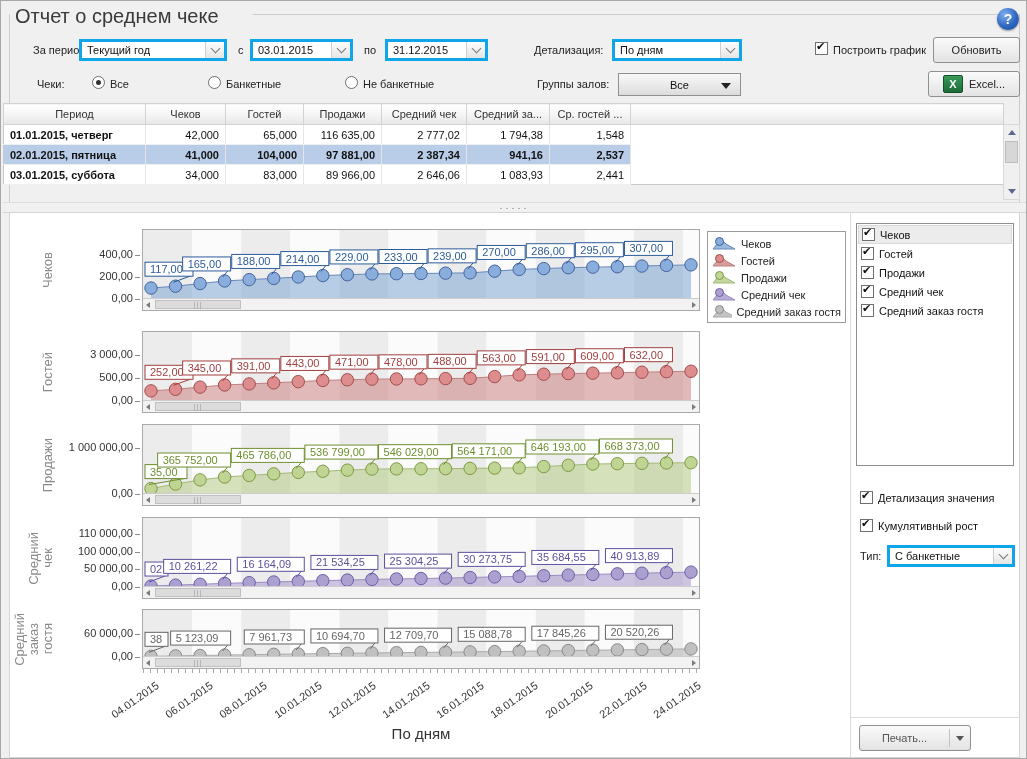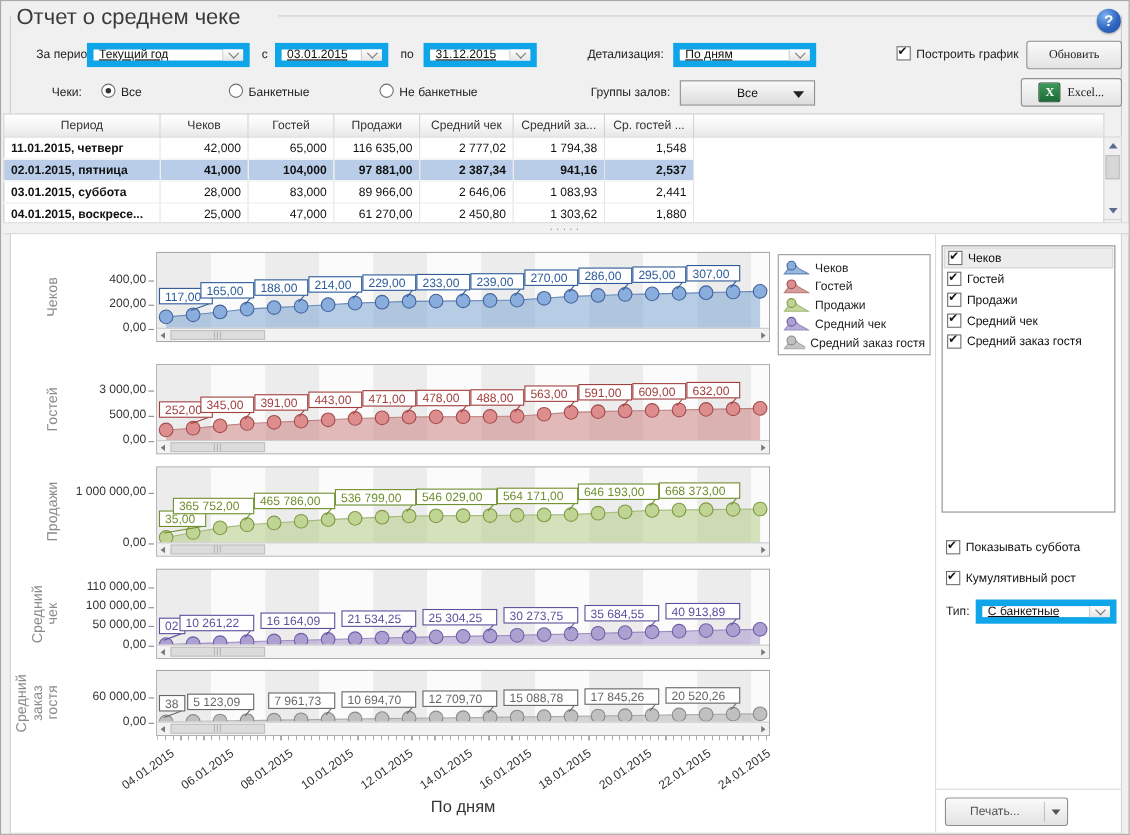--- a/index.html
+++ b/index.html
@@ -6,28 +6,28 @@
   body{font-family:"Liberation Sans", sans-serif; background:#e4e4e4;}
   .app{position:relative;width:1027px;height:759px;background:#f0f0f0;border:1px solid #a8a8a8;box-sizing:border-box;overflow:hidden;}
   .gframe{position:absolute;left:8px;top:13px;width:1009px;height:742px;border:1px solid #ccc;border-top:none;pointer-events:none;}
   .gtop{position:absolute;left:252px;top:13px;width:765px;height:1px;background:#ccc;}
   .title{position:absolute;left:14px;top:4px;font-size:20px;color:#3a3a3a;}
   .help{position:absolute;left:996px;top:7px;width:22px;height:22px;border-radius:50%;
         background:radial-gradient(circle at 35% 30%,#7fb0ef,#2f67c0 55%,#1c4d9e);
         color:#fff;font-weight:bold;font-size:14px;display:flex;align-items:center;justify-content:center;
         box-shadow:0 1px 2px rgba(0,0,0,.35);}
   .lbl{position:absolute;font-size:11px;color:#222;white-space:nowrap;}
-  .combo{position:absolute;height:22px;border:6px solid #0ea5e9;background:#fff;font-size:11px;color:#111;
-         display:flex;align-items:center;box-sizing:border-box;text-decoration:underline;}
+  .combo{position:absolute;height:22px;border:3px solid #0ea5e9;background:#fff;font-size:11px;color:#111;
+         display:flex;align-items:center;box-sizing:border-box;}
   .combo .val{padding-left:5px;white-space:nowrap;overflow:hidden;}
   .combo .cbtn{margin-left:auto;width:18px;align-self:stretch;border-left:1px solid #cfcfcf;
          background:linear-gradient(#fdfdfd,#e5e5e5);display:flex;align-items:center;justify-content:center;}
   .chev{width:6px;height:6px;border-right:1.6px solid #7a7a7a;border-bottom:1.6px solid #7a7a7a;transform:rotate(45deg);margin-top:-3px;}
   .btn3d{position:absolute;border:1px solid #8f8f8f;border-radius:3px;background:linear-gradient(#fafafa,#e3e3e3);
-         font-size:11px;color:#222;display:flex;align-items:center;justify-content:center;box-sizing:border-box;gap:6px;font-family:Liberation Serif, serif;}
+         font-size:11px;color:#222;display:flex;align-items:center;justify-content:center;box-sizing:border-box;gap:6px;}
   .cb{width:13px;height:13px;border:1px solid #6f6f6f;background:#fff;position:relative;box-sizing:border-box;flex:0 0 auto;}
   .cb.on::after{content:"\2714";position:absolute;left:0px;top:-3px;font-size:11px;color:#111;}
   .rad{width:13px;height:13px;border:1px solid #6f6f6f;border-radius:50%;background:#fff;position:absolute;box-sizing:border-box;}
   .rad.on::after{content:"";position:absolute;inset:3px;background:#333;border-radius:50%;}
   .dropbtn{position:absolute;border:1px solid #8f8f8f;background:linear-gradient(#f9f9f9,#dcdcdc);
            font-size:11px;color:#111;display:flex;align-items:center;justify-content:center;box-sizing:border-box;}
   .dropbtn .tri{position:absolute;right:9px;top:9px;width:0;height:0;border-left:5px solid transparent;border-right:5px solid transparent;border-top:6px solid #222;}
   .xlicon{width:18px;height:16px;border-radius:2px;background:linear-gradient(#3a9a58,#1d6b38);color:#fff;font-weight:bold;
           font-size:11px;display:flex;align-items:center;justify-content:center;border:1px solid #145028;}
   .xlicon::after{content:"X";}
@@ -120,21 +120,21 @@
     <span class="cbtn">
         <span class="chev"></span>
       </span>
   </div>
   <span class="cb on" style="position:absolute;left:814px;top:41px;"></span>
   <div class="lbl" style="left:832px;top:43px;">Построить график</div>
   <div class="btn3d" style="left:932px;top:36px;width:87px;height:26px;">
     <span>Обновить</span>
   </div>
 
-  <div class="lbl" style="left:46px;top:77px;">Чеки:</div>
+  <div class="lbl" style="left:36px;top:77px;">Чеки:</div>
   <span class="rad on" style="left:91px;top:75px;"></span>
   <div class="lbl" style="left:109px;top:77px;">Все</div>
   <span class="rad" style="left:207px;top:75px;"></span>
   <div class="lbl" style="left:225px;top:77px;">Банкетные</div>
   <span class="rad" style="left:344px;top:75px;"></span>
   <div class="lbl" style="left:362px;top:77px;">Не банкетные</div>
   <div class="lbl" style="left:536px;top:77px;">Группы залов:</div>
   <div class="dropbtn" style="left:617px;top:72px;width:123px;height:23px;">
     <span>Все</span>
     <span class="tri"></span>
@@ -162,57 +162,47 @@
           <th>Гостей</th>
           <th>Продажи</th>
           <th>Средний чек</th>
           <th>Средний за...</th>
           <th>Ср. гостей ...</th>
           <th></th>
         </tr>
       </thead>
     <tbody id="tbody">
         <tr>
-          <td class="c0">11.01.2015, четверг</td>
+          <td class="c0">01.01.2015, четверг</td>
           <td class="num">42,000</td>
           <td class="num">65,000</td>
           <td class="num">116 635,00</td>
           <td class="num">2 777,02</td>
           <td class="num">1 794,38</td>
           <td class="num">1,548</td>
           <td class="fill"></td>
         </tr>
         <tr class="sel">
           <td class="c0">02.01.2015, пятница</td>
           <td class="num">41,000</td>
           <td class="num">104,000</td>
           <td class="num">97 881,00</td>
           <td class="num">2 387,34</td>
           <td class="num">941,16</td>
           <td class="num">2,537</td>
           <td class="fill"></td>
         </tr>
         <tr>
           <td class="c0">03.01.2015, суббота</td>
-          <td class="num">28,000</td>
+          <td class="num">34,000</td>
           <td class="num">83,000</td>
           <td class="num">89 966,00</td>
           <td class="num">2 646,06</td>
           <td class="num">1 083,93</td>
           <td class="num">2,441</td>
-          <td class="fill"></td>
-        </tr>
-        <tr>
-          <td class="c0">04.01.2015, воскресе...</td>
-          <td class="num">25,000</td>
-          <td class="num">47,000</td>
-          <td class="num">61 270,00</td>
-          <td class="num">2 450,80</td>
-          <td class="num">1 303,62</td>
-          <td class="num">1,880</td>
           <td class="fill"></td>
         </tr>
       </tbody>
   </table>
   <div class="vsb">
     <span class="up">
         <span class="tri-up"></span>
       </span>
     <span class="thumb"></span>
     <span class="dn">
@@ -721,21 +711,21 @@
         <span class="cb on"></span>
         <span>Средний чек</span>
       </div>
       <div class="litem">
         <span class="cb on"></span>
         <span>Средний заказ гостя</span>
       </div>
     </div>
   <div class="opt" style="left:859px;top:490px;">
     <span class="cb on"></span>
-    <span>Показывать суббота</span>
+    <span>Детализация значения</span>
   </div>
   <div class="opt" style="left:859px;top:518px;">
     <span class="cb on"></span>
     <span>Кумулятивный рост</span>
   </div>
   <div class="lbl" style="left:859px;top:549px;">Тип:</div>
   <div class="combo" style="left:886px;top:544px;width:128px;">
     <span class="val">С банкетные</span>
     <span class="cbtn">
         <span class="chev"></span>

